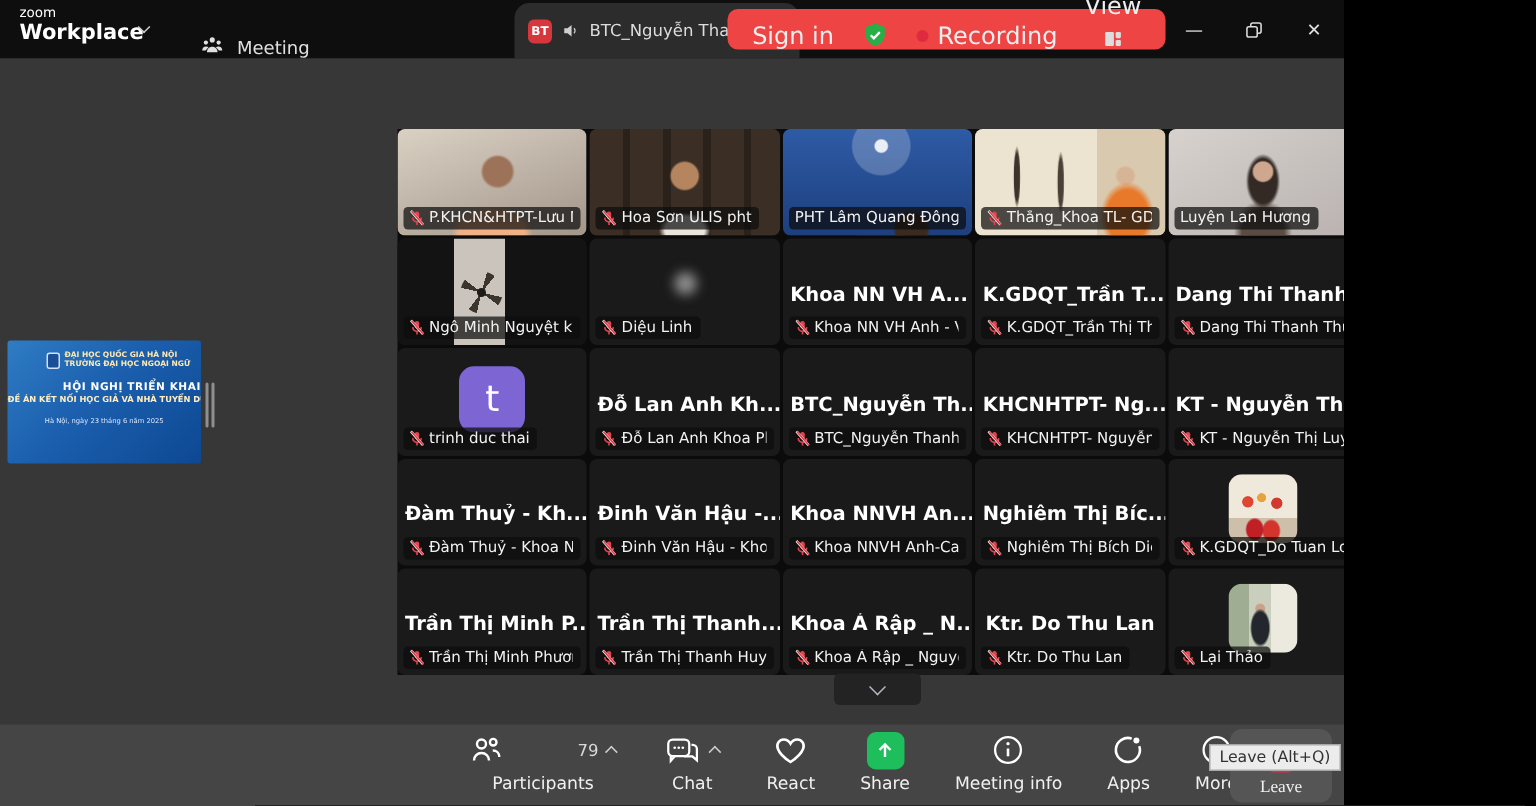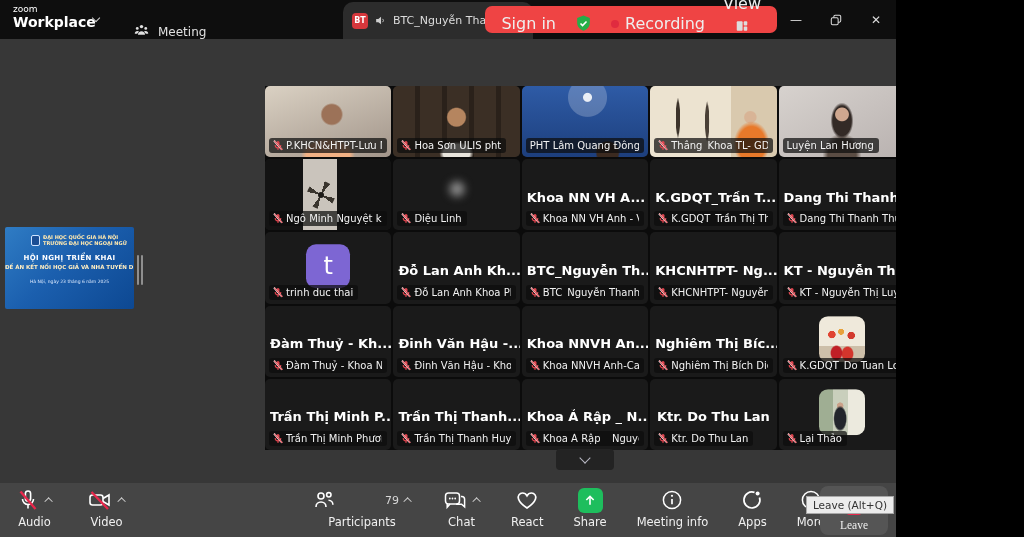--- a/index.html
+++ b/index.html
@@ -30,21 +30,21 @@
   
   .main { position:absolute; top:39px; left:0; right:0; bottom:54px; background:#373737; }
 
   
   .slide { position:absolute; left:5px; top:188px; width:129px; height:82px; border-radius:2px; overflow:hidden; color:#fff;
            background:linear-gradient(135deg,#2f7cc4 0%,#1b5fae 45%,#0d4892 100%); }
   .slide-head { display:flex; align-items:center; gap:3px; margin:7px 0 0 26px; }
   .slide-logo { width:9px; height:11px; border:1px solid #cfe3ff; border-radius:2px; background:#1b4e94; }
   .slide-org { line-height:1.25; }
   .slide-org div { font-size:5px; font-weight:700; color:#ffe9b0; white-space:nowrap; }
-  .slide-titles { margin-top:7px; text-align:center; }
+  .slide-titles { margin-top:7px; text-align:right; }
   .slide-t1 { font-size:7px; font-weight:700; color:#fff; letter-spacing:.4px; }
   .slide-t2 { font-size:5.5px; font-weight:700; color:#ffeec2; margin-top:2px; white-space:nowrap; }
   .slide-date { margin-top:9px; text-align:center; font-size:4.5px; color:#dceaff; }
   .handle { position:absolute; left:137px; top:216px; display:flex; gap:2px; }
   .handle span { width:2px; height:30px; background:#8f8f8f; border-radius:1px; }
 
   
   .grid { position:absolute; left:265px; top:47px; width:640px; height:364px; background:#0b0b0b;
           display:grid; grid-template-columns:repeat(5,1fr); grid-template-rows:repeat(5,1fr); gap:2px; }
   .tile { position:relative; background:#1a1a1a; overflow:hidden; border-radius:5px; }
@@ -519,45 +519,20 @@
           </div>
         </div>
       </div>
 
     <div class="page-down">
       <span class="chev down"></span>
     </div>
   </div>
 
   <div class="toolbar">
-    <div class="tb-left">
-      <div class="tb-item">
-        <div class="ic-row">
-          <svg width="24" height="24" viewBox="0 0 24 24">
-            <rect x="9.4" y="3" width="5.2" height="10" rx="2.6" fill="none" stroke="#fff" stroke-width="1.6"></rect>
-            <path d="M6.5 11a5.5 5.5 0 0 0 11 0" fill="none" stroke="#fff" stroke-width="1.6"></path>
-            <line x1="12" y1="16.5" x2="12" y2="20.5" stroke="#fff" stroke-width="1.6"></line>
-            <line x1="4.5" y1="3.5" x2="19.5" y2="21" stroke="#e8274b" stroke-width="2.4"></line>
-          </svg>
-          <span class="chev up"></span>
-        </div>
-        <span>Audio</span>
-      </div>
-      <div class="tb-item">
-        <div class="ic-row">
-          <svg width="26" height="24" viewBox="0 0 26 24">
-            <rect x="3" y="7" width="13" height="10" rx="2.5" fill="none" stroke="#fff" stroke-width="1.6"></rect>
-            <path d="M16 10.5l6-3.5v10l-6-3.5" fill="none" stroke="#fff" stroke-width="1.6"></path>
-            <line x1="4.5" y1="4" x2="21" y2="21" stroke="#e8274b" stroke-width="2.4"></line>
-          </svg>
-          <span class="chev up"></span>
-        </div>
-        <span>Video</span>
-      </div>
-    </div>
 
     <div class="tb-center">
       <div class="tb-item">
         <div class="ic-row">
           <svg width="24" height="24" viewBox="0 0 24 24" fill="none" stroke="#fff" stroke-width="1.6">
             <circle cx="9" cy="8" r="3"></circle>
             <path d="M4 19c0-3 2.2-5 5-5s5 2 5 5"></path>
             <circle cx="16.8" cy="6.8" r="2.2"></circle>
             <path d="M16.5 12.3c2.6 0 4.4 1.9 4.4 4.4"></path>
           </svg>

